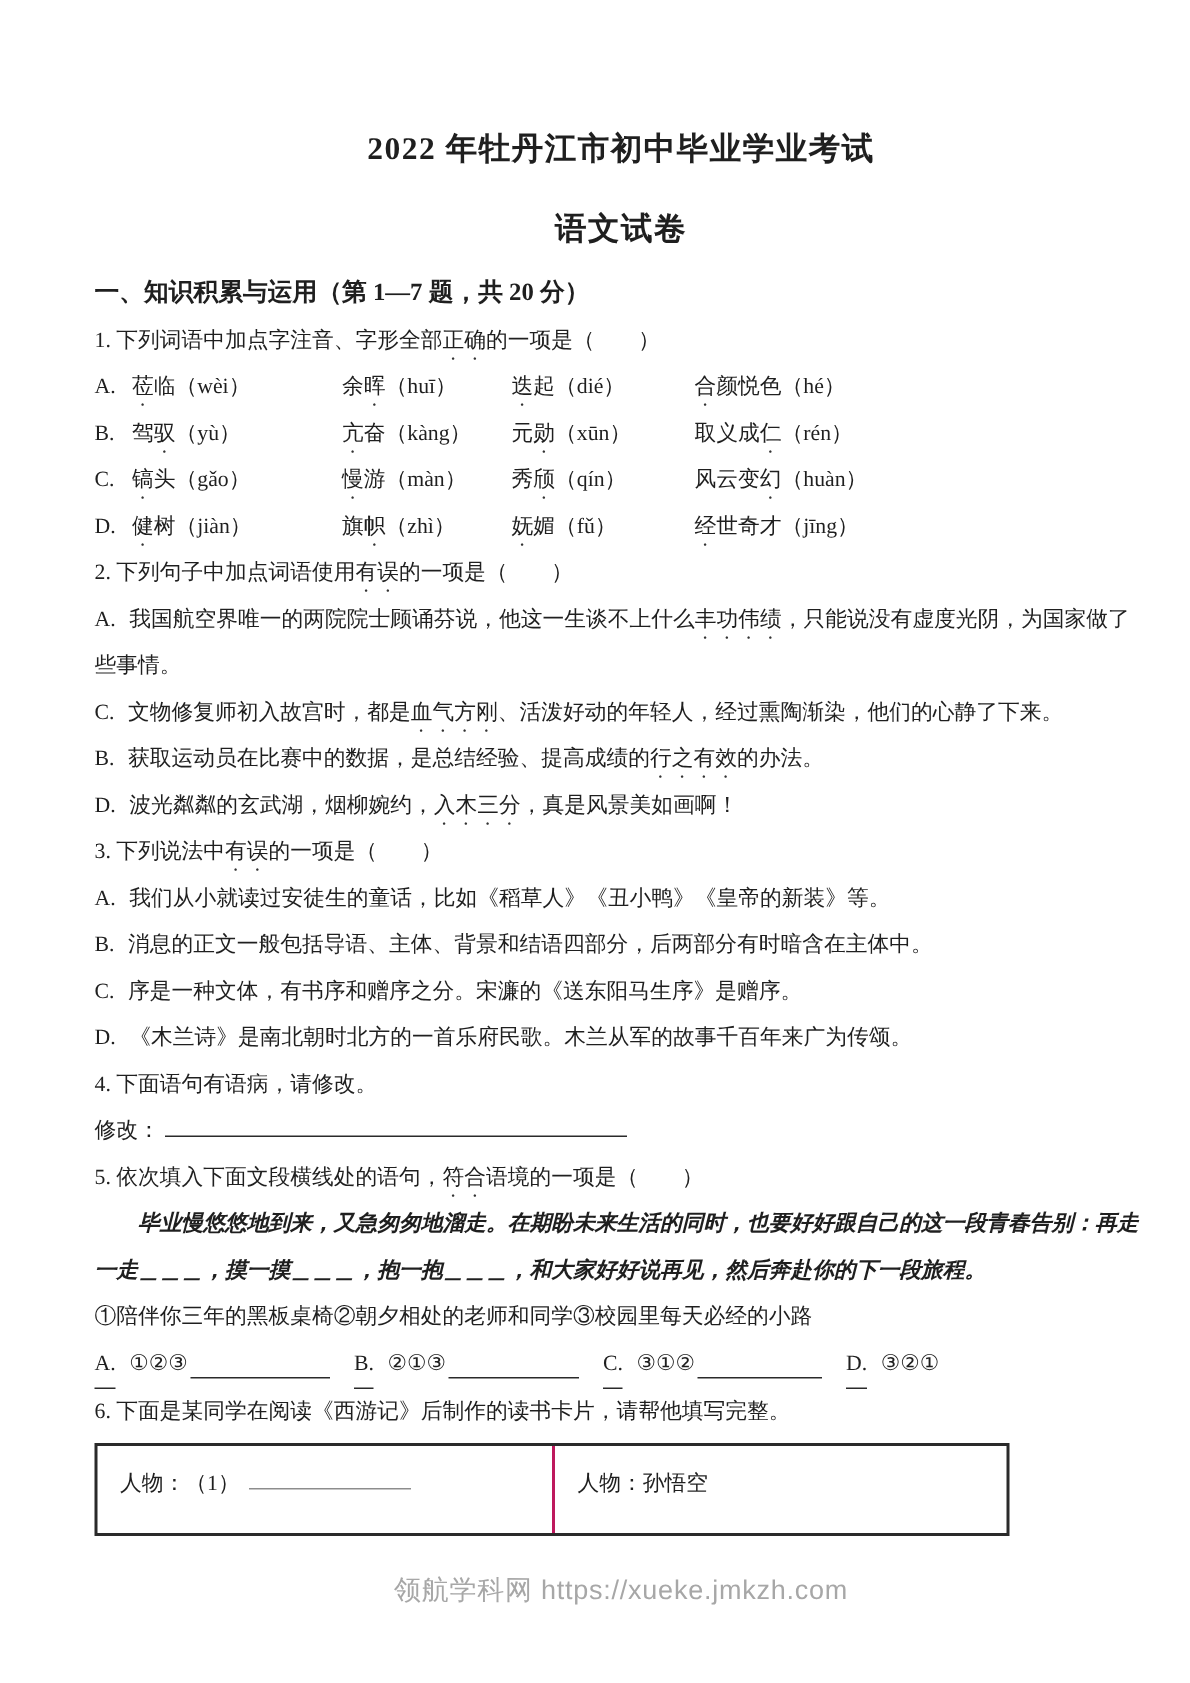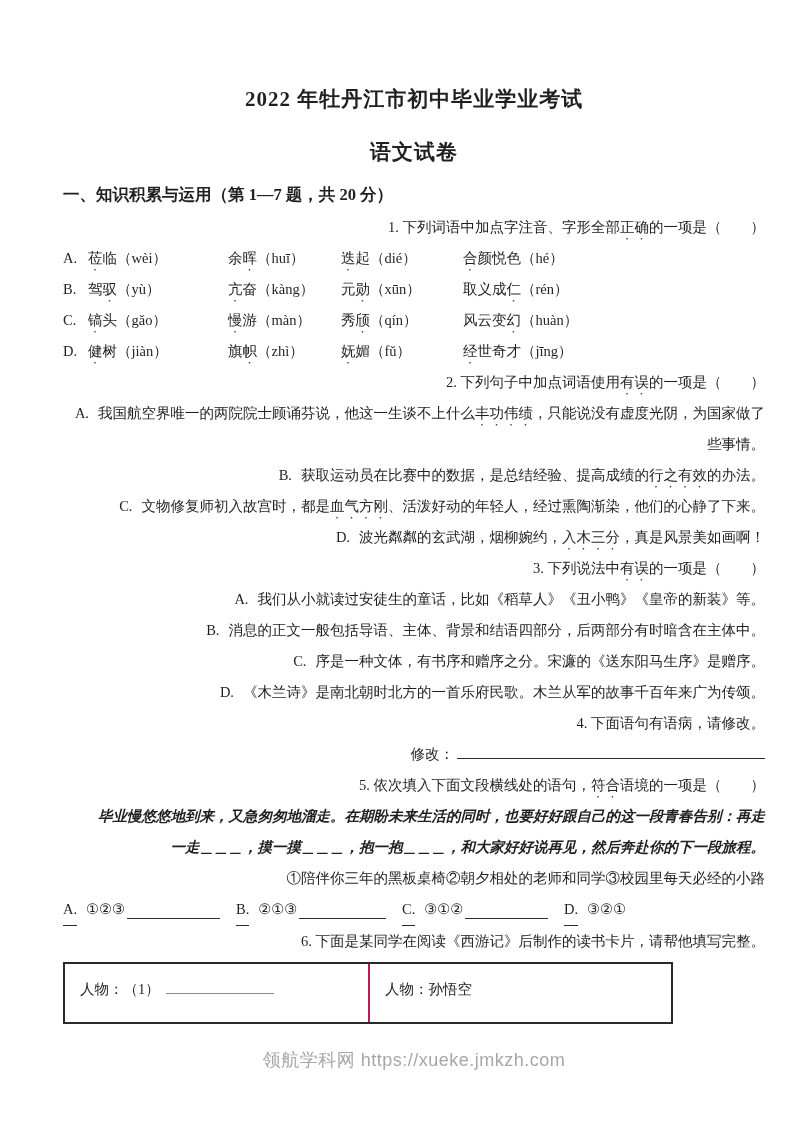--- a/index.html
+++ b/index.html
@@ -19,21 +19,21 @@
     letter-spacing: 1px;
   }
   .subtitle { margin-top: 27px; }
 
   .section-heading {
     margin: 15px 0 2px 0;
     font-size: 16.5px; font-weight: 700; line-height: 30px;
   }
 
   .doc { font-size: 14.5px; line-height: 31px; }
-  p.line { margin: 0; text-align: right; }
+  p.line { margin: 0; }
   .lab { margin-right: 9px; }
 
   
   .q1-row { display: grid; grid-template-columns: 25px 140px 113px 122px auto; }
 
   
   .em-dot {
     -webkit-text-emphasis: filled dot #333;
     text-emphasis: filled dot #333;
     -webkit-text-emphasis-position: under;
@@ -109,22 +109,22 @@
     <div class="q1-row">
       <span class="lab">D.</span>
       <span><span class="em-dot">健</span>树（jiàn）</span>
       <span>旗<span class="em-dot">帜</span>（zhì）</span>
       <span><span class="em-dot">妩</span>媚（fǔ）</span>
       <span><span class="em-dot">经</span>世奇才（jīng）</span>
     </div>
 
     <p class="line">2. 下列句子中加点词语使用<span class="em-dot">有误</span>的一项是（　　）</p>
     <p class="line"><span class="lab">A.</span><span>我国航空界唯一的两院院士顾诵芬说，他这一生谈不上什么<span class="em-dot">丰功伟绩</span>，只能说没有虚度光阴，为国家做了些事情。</span></p>
+    <p class="line"><span class="lab">C.</span><span>文物修复师初入故宫时，都是<span class="em-dot">血气方刚</span>、活泼好动的年轻人，经过熏陶渐染，他们的心静了下来。</span></p>
     <p class="line"><span class="lab">B.</span><span>获取运动员在比赛中的数据，是总结经验、提高成绩的<span class="em-dot">行之有效</span>的办法。</span></p>
-    <p class="line"><span class="lab">C.</span><span>文物修复师初入故宫时，都是<span class="em-dot">血气方刚</span>、活泼好动的年轻人，经过熏陶渐染，他们的心静了下来。</span></p>
     <p class="line"><span class="lab">D.</span><span>波光粼粼的玄武湖，烟柳婉约，<span class="em-dot">入木三分</span>，真是风景美如画啊！</span></p>
 
     <p class="line">3. 下列说法中<span class="em-dot">有误</span>的一项是（　　）</p>
     <p class="line"><span class="lab">A.</span><span>我们从小就读过安徒生的童话，比如《稻草人》《丑小鸭》《皇帝的新装》等。</span></p>
     <p class="line"><span class="lab">B.</span><span>消息的正文一般包括导语、主体、背景和结语四部分，后两部分有时暗含在主体中。</span></p>
     <p class="line"><span class="lab">C.</span><span>序是一种文体，有书序和赠序之分。宋濂的《送东阳马生序》是赠序。</span></p>
     <p class="line"><span class="lab">D.</span><span>《木兰诗》是南北朝时北方的一首乐府民歌。木兰从军的故事千百年来广为传颂。</span></p>
 
     <p class="line">4. 下面语句有语病，请修改。</p>
     <p class="line"><span>修改：</span><span class="answer-line"></span></p>

